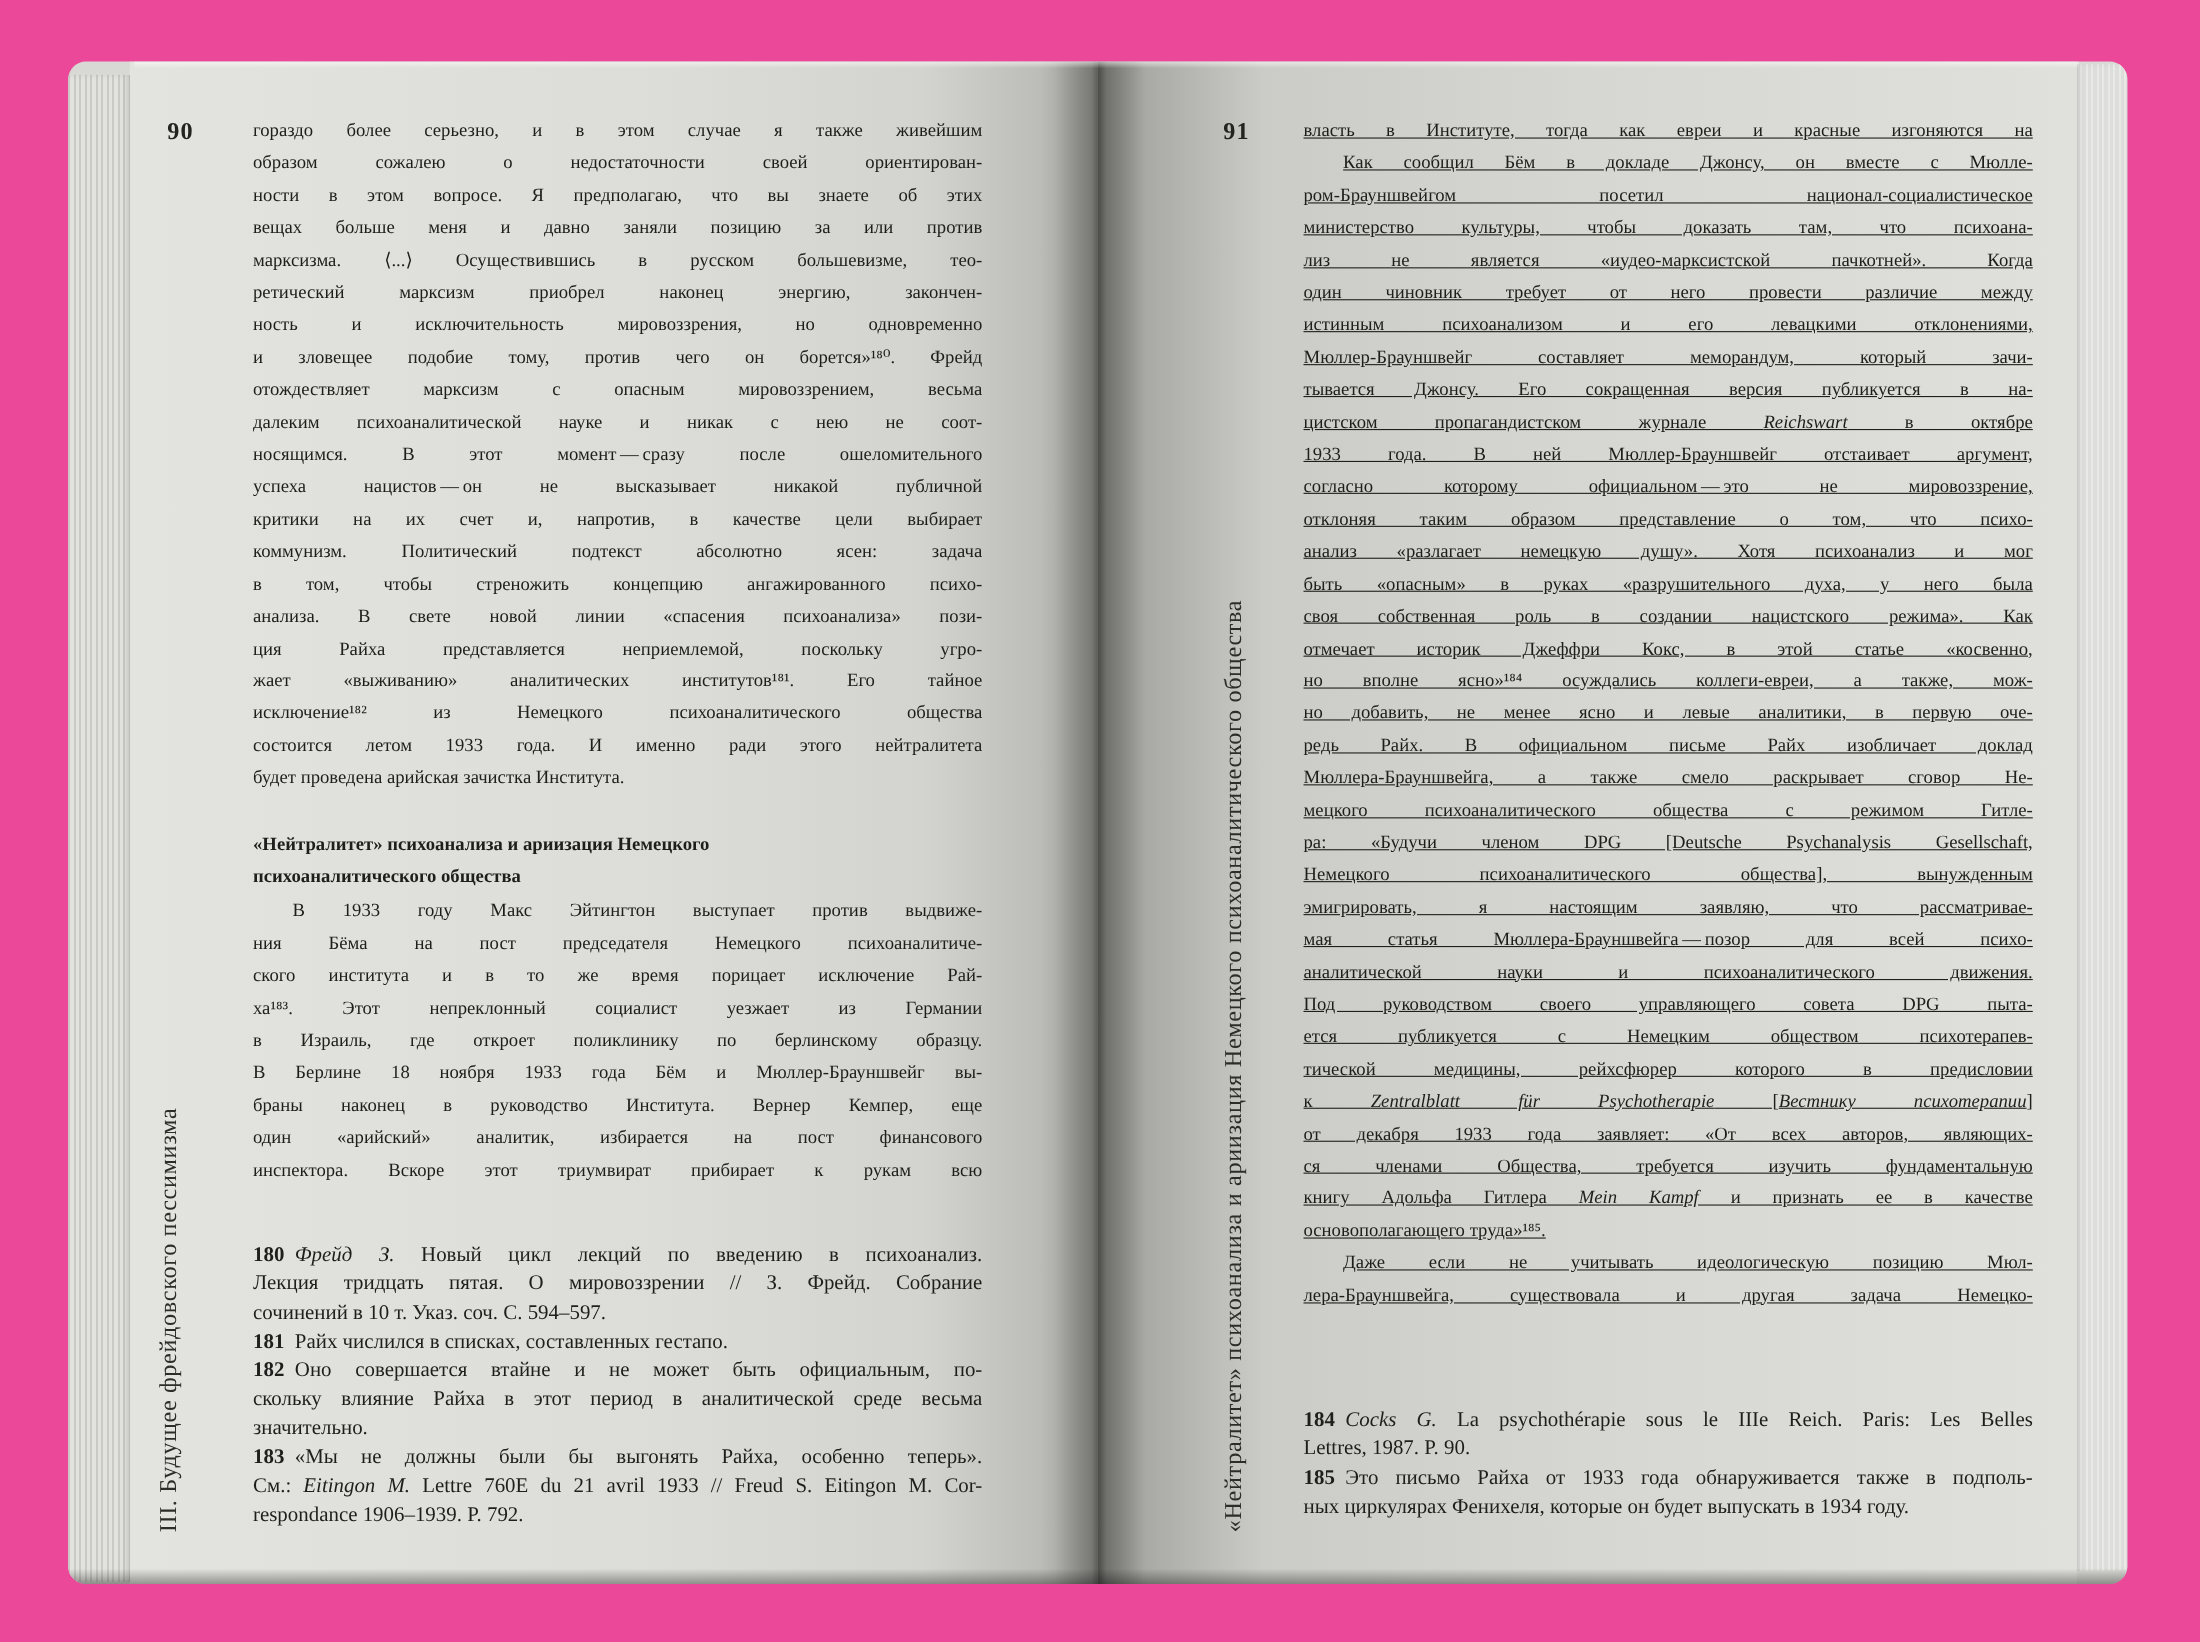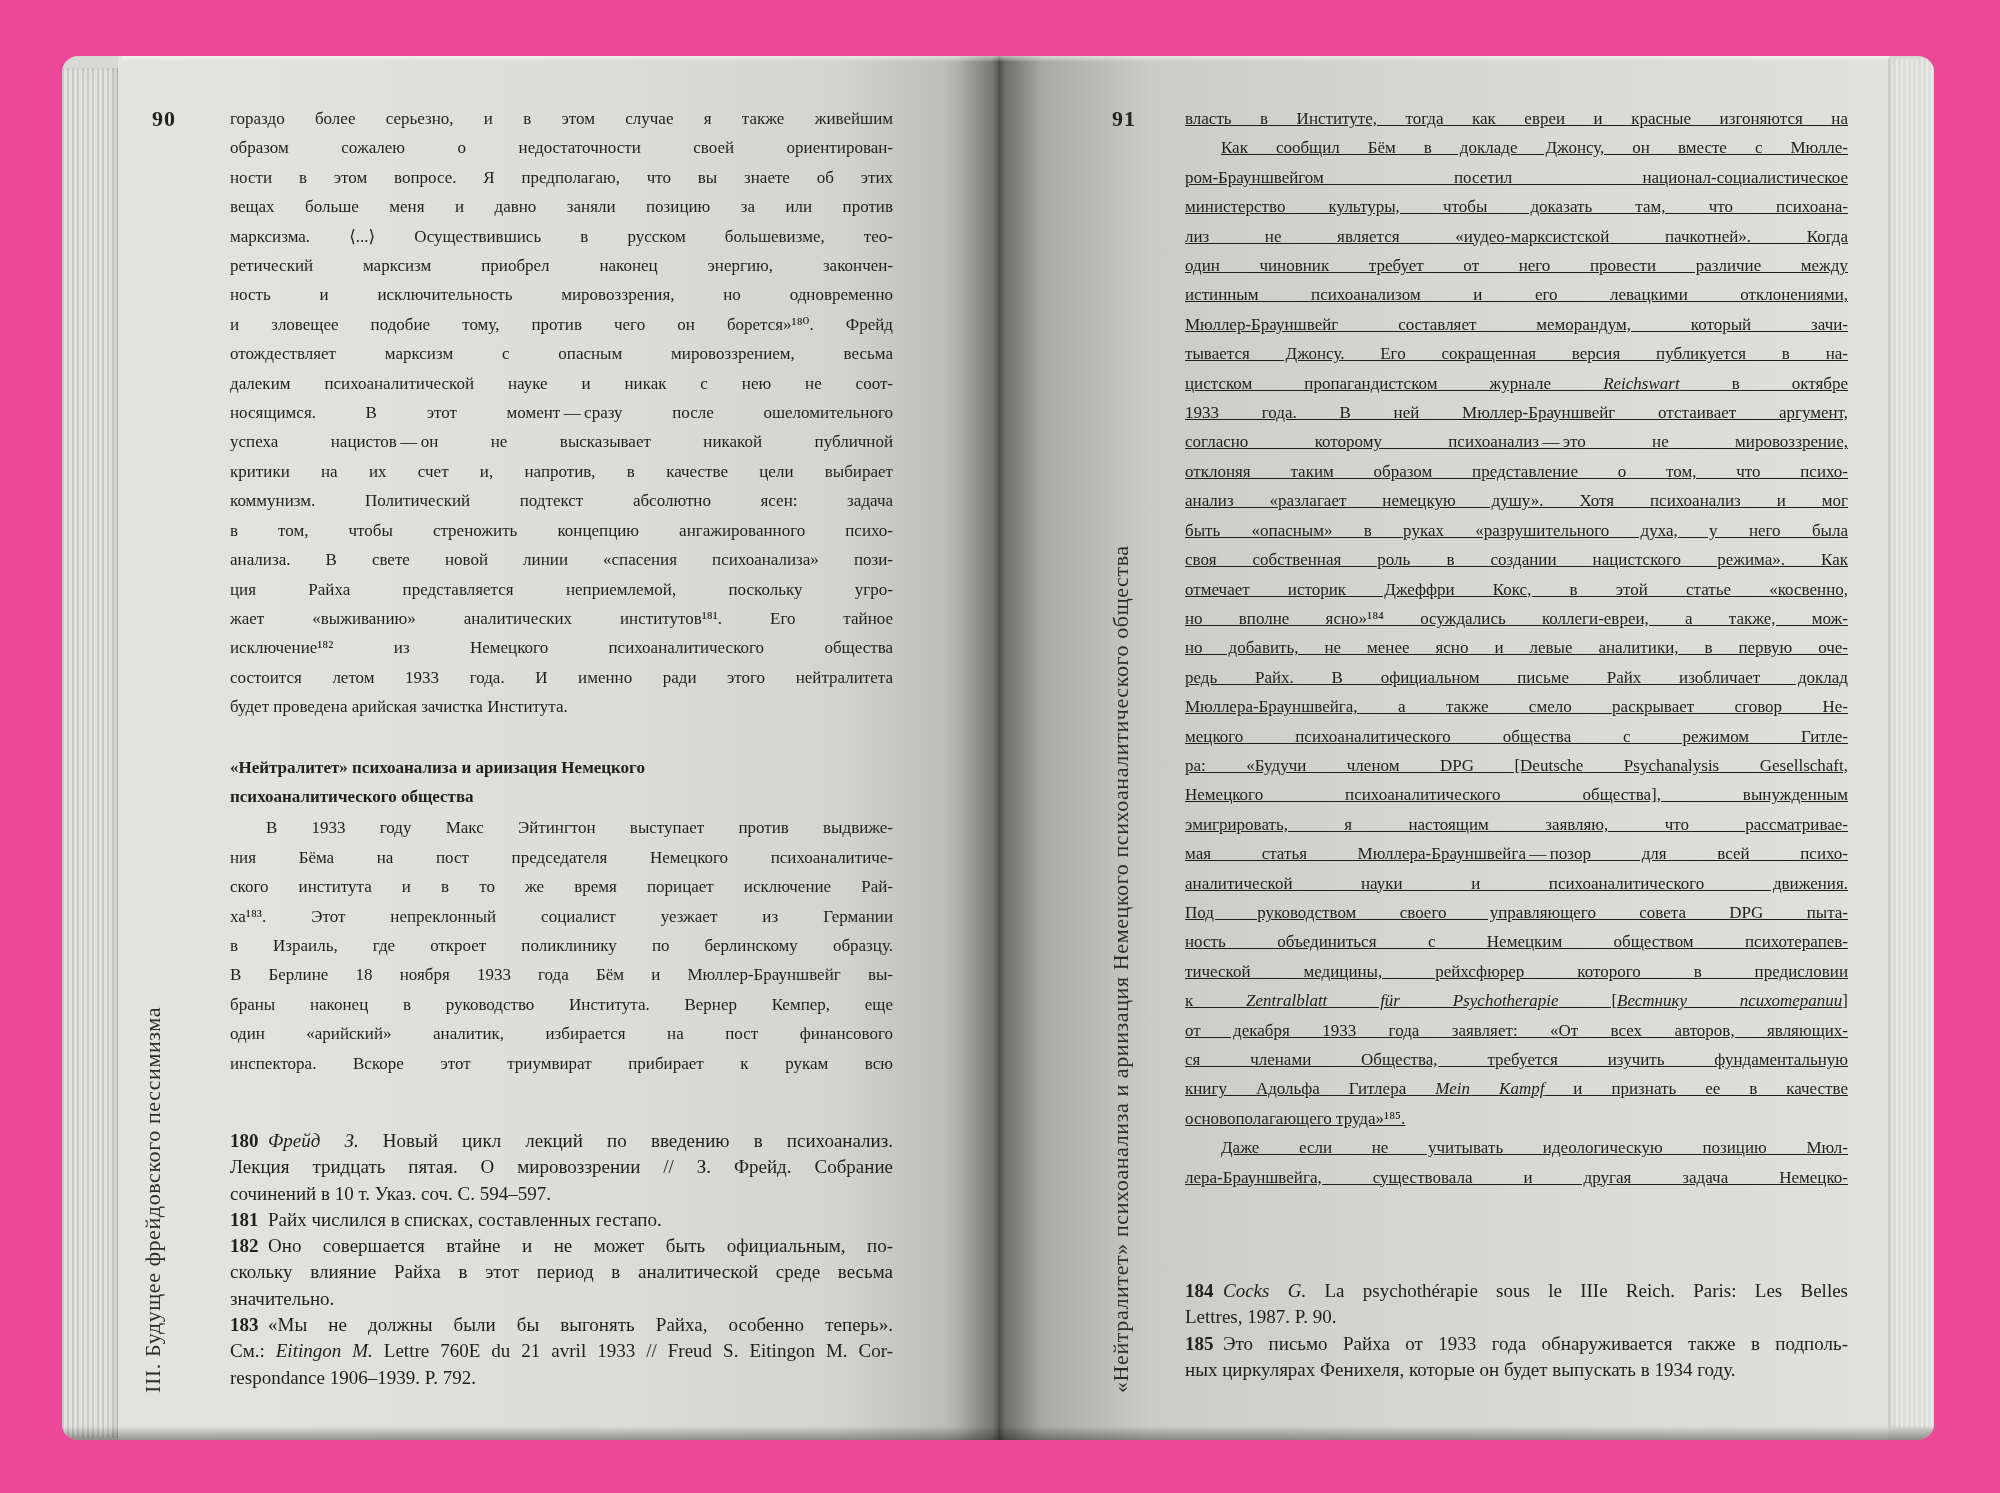--- a/index.html
+++ b/index.html
@@ -135,38 +135,38 @@
         <div class="line jl ind">Как сообщил Бём в докладе Джонсу, он вместе с Мюлле-</div>
         <div class="line jl">ром-Брауншвейгом посетил национал-социалистическое</div>
         <div class="line jl">министерство культуры, чтобы доказать там, что психоана-</div>
         <div class="line jl">лиз не является «иудео-марксистской пачкотней». Когда</div>
         <div class="line jl">один чиновник требует от него провести различие между</div>
         <div class="line jl">истинным психоанализом и его левацкими отклонениями,</div>
         <div class="line jl">Мюллер-Брауншвейг составляет меморандум, который зачи-</div>
         <div class="line jl">тывается Джонсу. Его сокращенная версия публикуется в на-</div>
         <div class="line jl">цистском пропагандистском журнале <i>Reichswart</i> в октябре</div>
         <div class="line jl">1933 года. В ней Мюллер-Брауншвейг отстаивает аргумент,</div>
-        <div class="line jl">согласно которому психоанализ — это не мировоззрение,</div>
+        <div class="line jl">согласно которому официальном — это не мировоззрение,</div>
         <div class="line jl">отклоняя таким образом представление о том, что психо-</div>
         <div class="line jl">анализ «разлагает немецкую душу». Хотя психоанализ и мог</div>
         <div class="line jl">быть «опасным» в руках «разрушительного духа, у него была</div>
         <div class="line jl">своя собственная роль в создании нацистского режима». Как</div>
         <div class="line jl">отмечает историк Джеффри Кокс, в этой статье «косвенно,</div>
         <div class="line jl">но вполне ясно»¹⁸⁴ осуждались коллеги-евреи, а также, мож-</div>
         <div class="line jl">но добавить, не менее ясно и левые аналитики, в первую оче-</div>
         <div class="line jl">редь Райх. В официальном письме Райх изобличает доклад</div>
         <div class="line jl">Мюллера-Брауншвейга, а также смело раскрывает сговор Не-</div>
         <div class="line jl">мецкого психоаналитического общества с режимом Гитле-</div>
         <div class="line jl">ра: «Будучи членом DPG [Deutsche Psychanalysis Gesellschaft,</div>
         <div class="line jl">Немецкого психоаналитического общества], вынужденным</div>
         <div class="line jl">эмигрировать, я настоящим заявляю, что рассматривае-</div>
         <div class="line jl">мая статья Мюллера-Брауншвейга — позор для всей психо-</div>
         <div class="line jl">аналитической науки и психоаналитического движения.</div>
         <div class="line jl">Под руководством своего управляющего совета DPG пыта-</div>
-        <div class="line jl">ность объединиться с Немецким обществом психотерапев-</div>
+        <div class="line jl">ется публикуется с Немецким обществом психотерапев-</div>
         <div class="line jl">тической медицины, рейхсфюрер которого в предисловии</div>
         <div class="line jl">к <i>Zentralblatt für Psychotherapie</i> [<i>Вестнику психотерапии</i>]</div>
         <div class="line jl">от декабря 1933 года заявляет: «От всех авторов, являющих-</div>
         <div class="line jl">ся членами Общества, требуется изучить фундаментальную</div>
         <div class="line jl">книгу Адольфа Гитлера <i>Mein Kampf</i> и признать ее в качестве</div>
         <div class="line">основополагающего труда»¹⁸⁵.</div>
       </div>
       <div class="block para">
         <div class="line jl ind">Даже если не учитывать идеологическую позицию Мюл-</div>
         <div class="line jl">лера-Брауншвейга, существовала и другая задача Немецко-</div>

